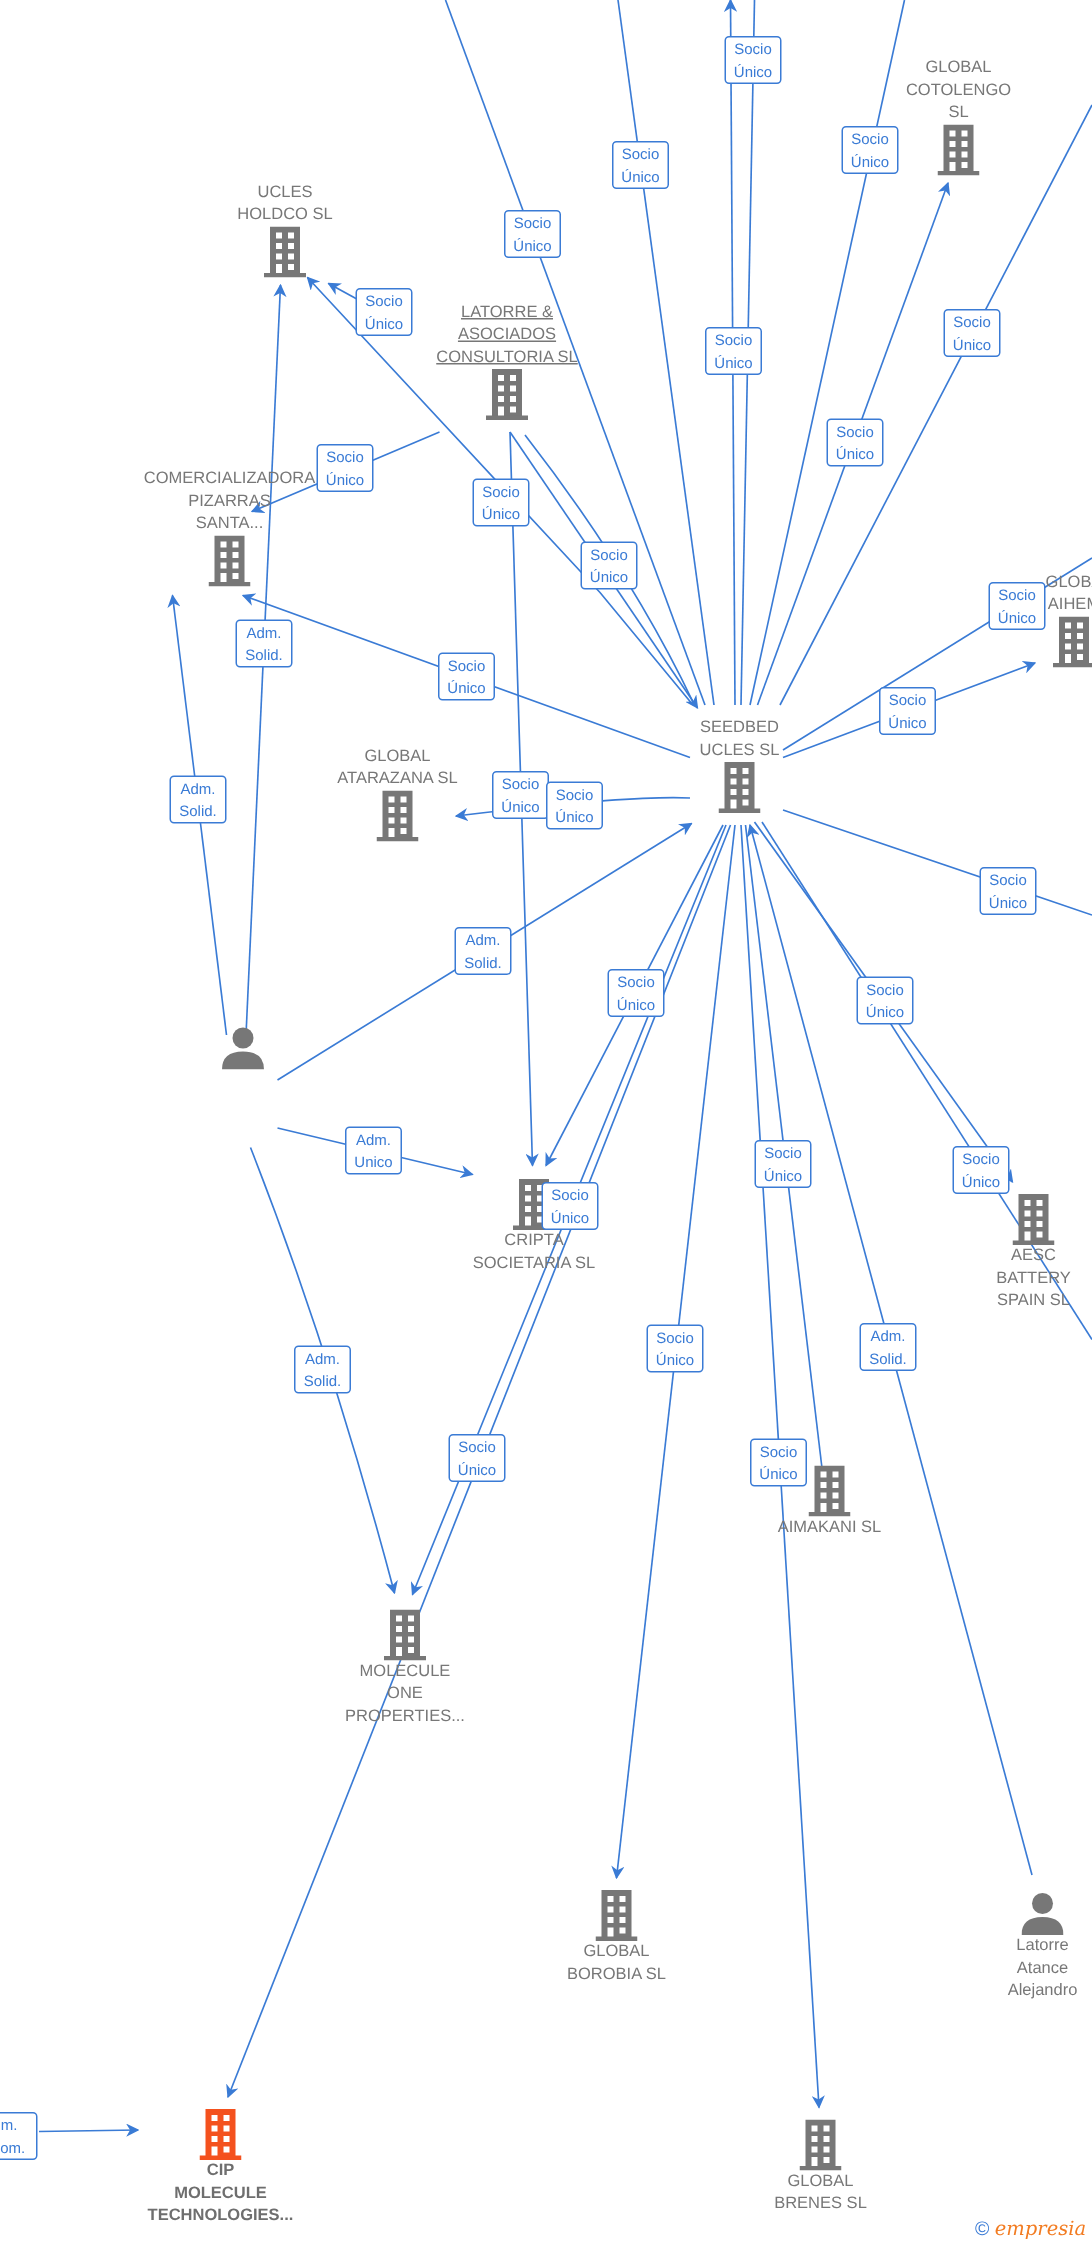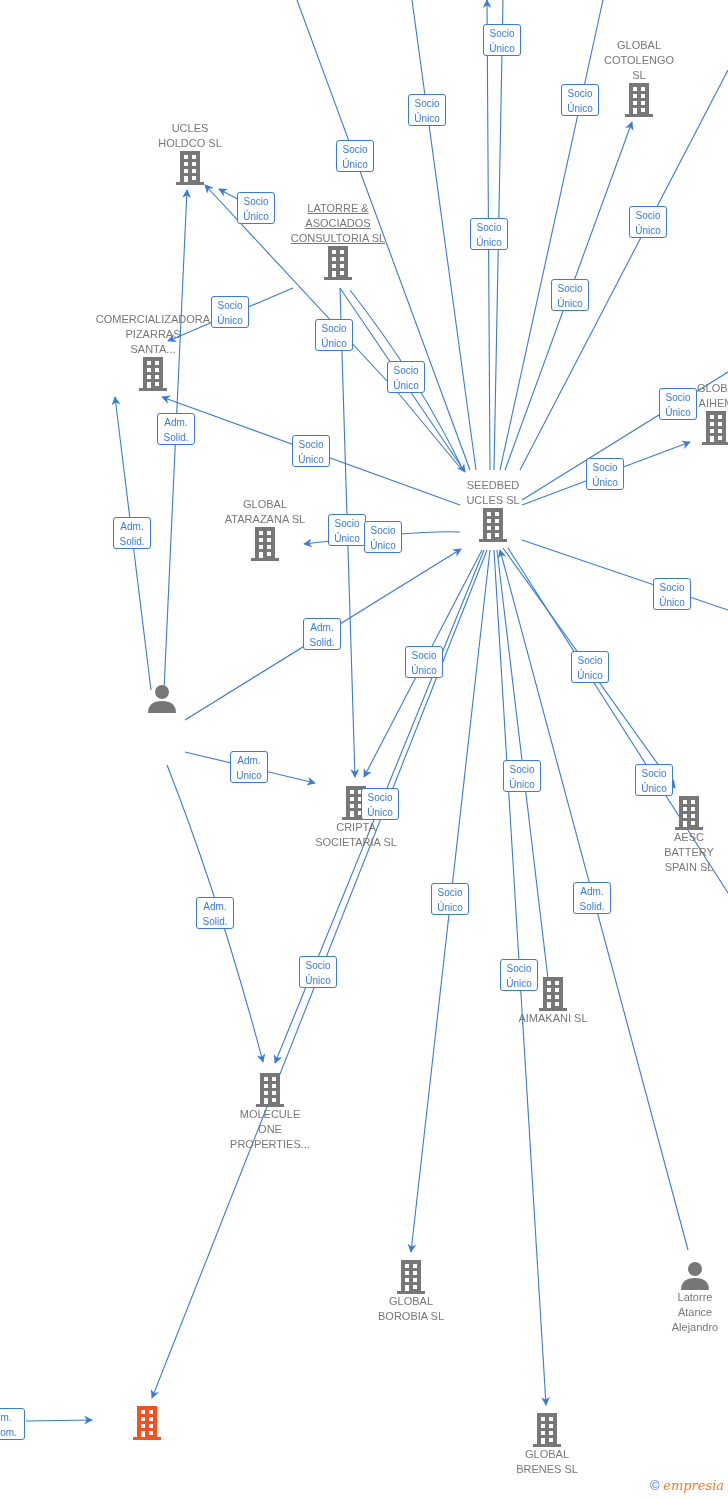--- a/index.html
+++ b/index.html
@@ -285,21 +285,23 @@
           <g fill="#fff">
             <rect x="8" y="4" width="4" height="4"></rect>
             <rect x="16" y="4" width="4" height="4"></rect>
             <rect x="8" y="11" width="4" height="4"></rect>
             <rect x="16" y="11" width="4" height="4"></rect>
             <rect x="8" y="18" width="4" height="4"></rect>
             <rect x="16" y="18" width="4" height="4"></rect>
             <rect x="8" y="25" width="4" height="6"></rect>
             <rect x="16" y="25" width="4" height="4"></rect>
           </g>
-        </svg></span></div>
+        </svg></span><span class="label">CIP
+MOLECULE
+TECHNOLOGIES...</span></div>
   </div>
 <div id="rels-layer">
     <div class="rel" style="left: 483px; top: 24px;">Socio
 Único</div>
     <div class="rel" style="left: 408px; top: 94px;">Socio
 Único</div>
     <div class="rel" style="left: 561px; top: 84px;">Socio
 Único</div>
     <div class="rel" style="left: 336px; top: 140px;">Socio
 Único</div>

